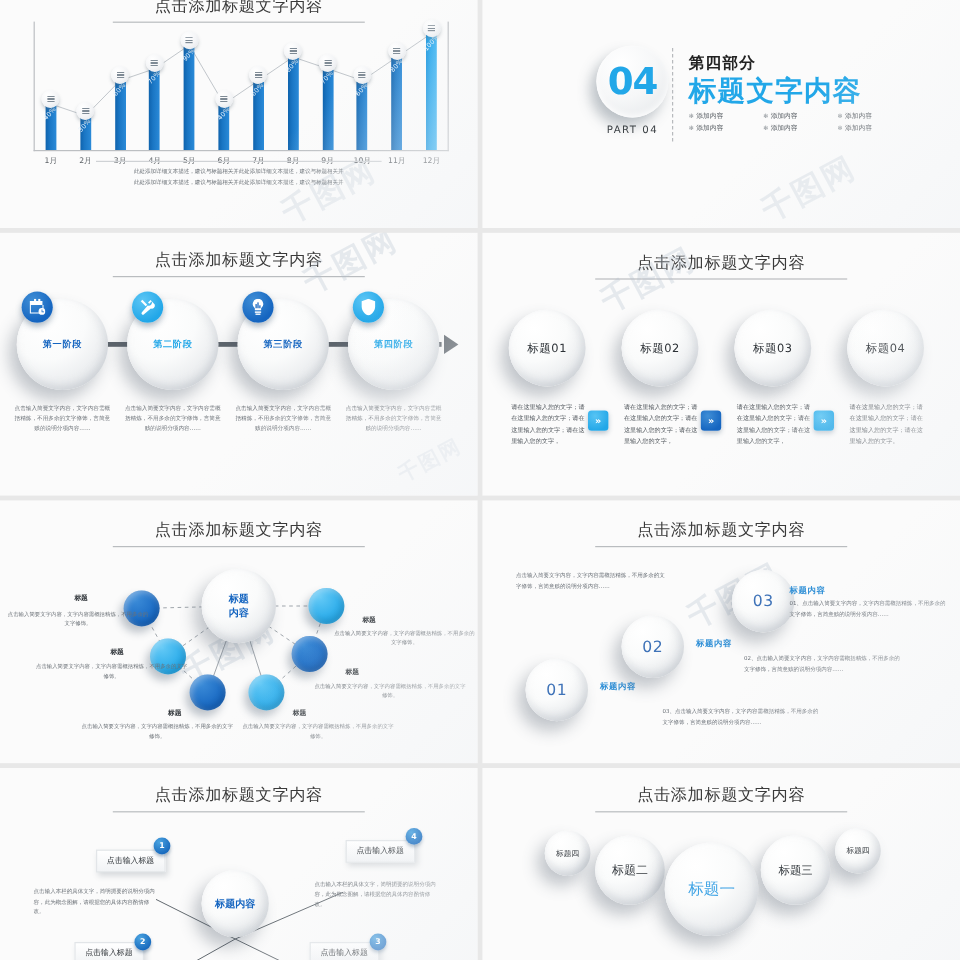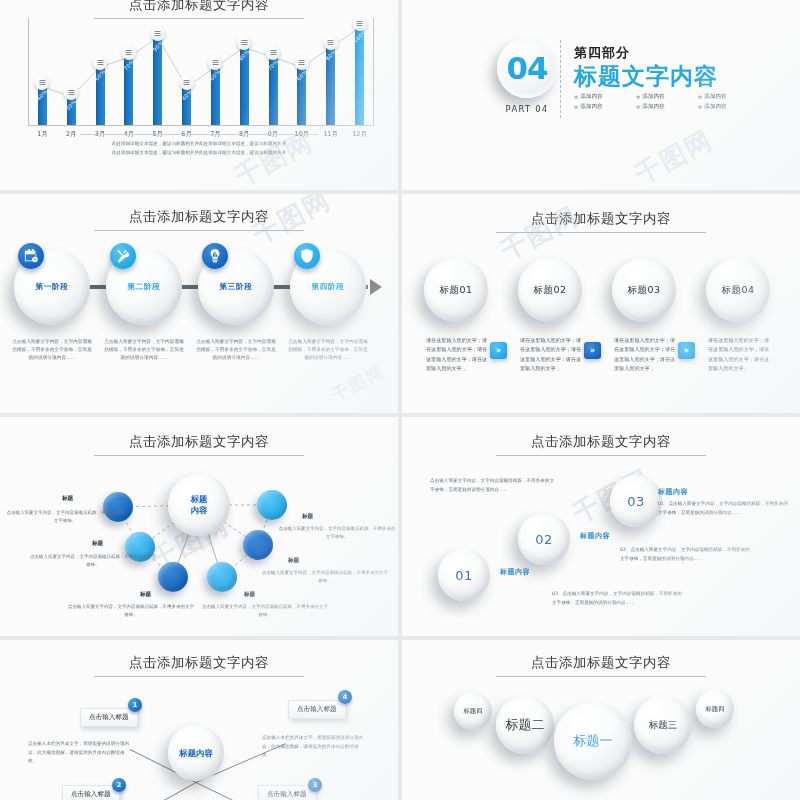--- a/index.html
+++ b/index.html
@@ -525,21 +525,21 @@
     <span>点击添加标题文字内容</span>
     <span class="rule"></span>
   </div>
   <div id="bub-wrap">
         <div class="bub" style="left: 52px; top: 52px; width: 38px; height: 38px; z-index: 1;">
           <div class="sphere" style="font-size:6.4px;color:#33383d">
             <span>标题四</span>
           </div>
         </div>
         <div class="bub" style="left: 94px; top: 56px; width: 58px; height: 58px; z-index: 2;">
-          <div class="sphere" style="font-size:13px;color:#33383d">
+          <div class="sphere" style="font-size:10px;color:#33383d">
             <span>标题二</span>
           </div>
         </div>
         <div class="bub" style="left: 152px; top: 62px; width: 78px; height: 78px; z-index: 5;">
           <div class="sphere" style="font-size:13px;color:#3ea3e5">
             <span>标题一</span>
           </div>
         </div>
         <div class="bub" style="left: 232px; top: 56px; width: 58px; height: 58px; z-index: 2;">
           <div class="sphere" style="font-size:9.5px;color:#33383d">

